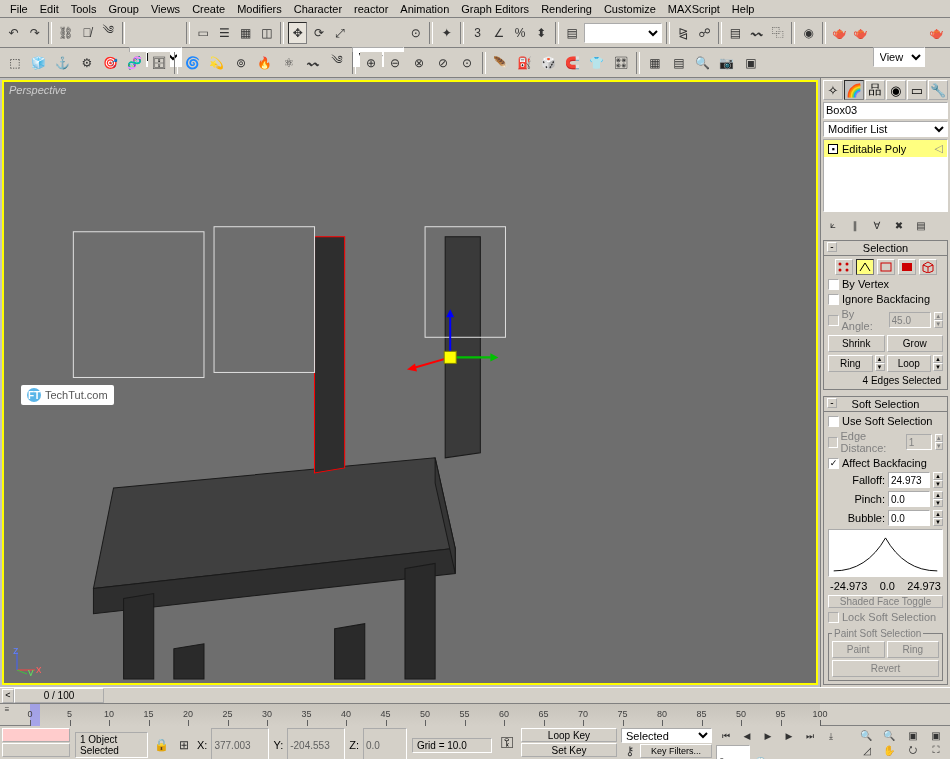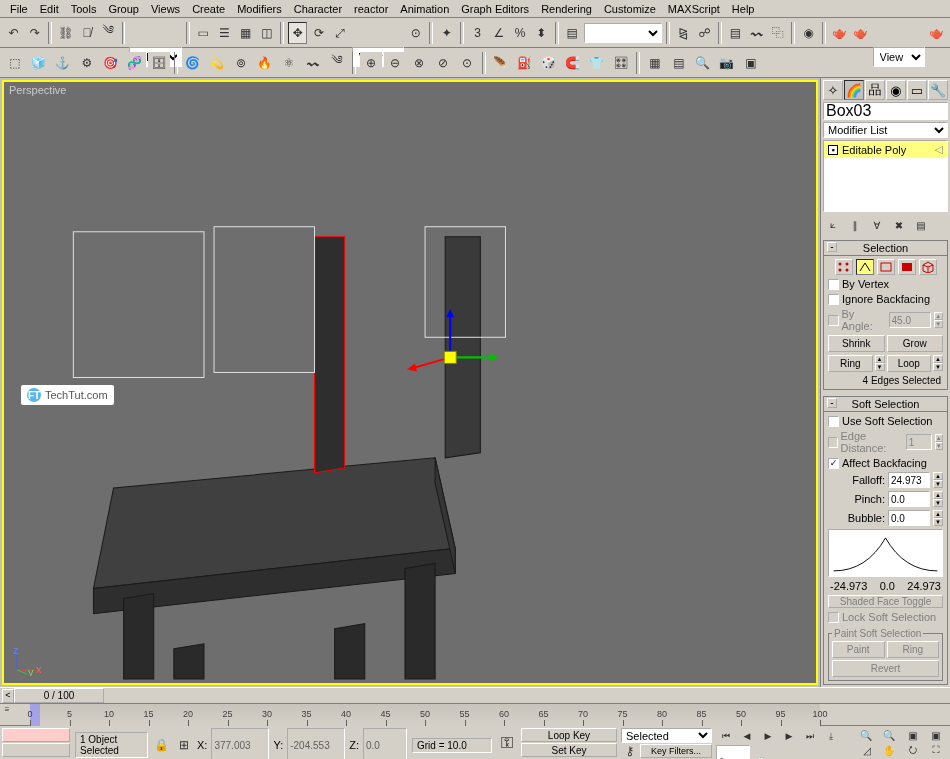--- a/index.html
+++ b/index.html
@@ -14,26 +14,26 @@
 .tb-btn { width: 22px; height: 22px; border: 1px solid #d4d0c8; display:flex; align-items:center; justify-content:center; cursor:pointer; font-size:12px; color:#333; background:#d4d0c8;}
 .tb-btn.active { border:1px inset #808080; background:#e8e4dc;}
 .tb-sep { width:4px; height:22px; border-left:1px solid #808080; border-right:1px solid #fff; margin:0 2px;}
 .tb-combo { height:20px; border:1px inset #fff; background:#fff; font-size:11px; padding:0 2px;}
 .tb-combo.small{width:60px;margin-top:48px;} .tb-combo.med{width:90px;}
 
 
 .main { display:flex; height: calc(759px - 18px - 30px - 30px - 16px - 22px - 34px); }
 .viewport-wrap{ flex:1; position:relative; background:#6e6e6e; border:1px solid #000; margin:2px;}
 .viewport-wrap.active-vp{ outline:2px solid #ffff00; outline-offset:-2px;}
-.viewport-label{ position:absolute; top:3px; left:6px; color:#ccc; font-size:11px;}
+.viewport-label{ position:absolute; top:3px; left:6px; color:#ccc; font-size:11px;font-style:italic;}
 .side-panel{ width:130px; background:#d4d0c8; border-left:1px solid #808080; display:flex; flex-direction:column; padding:2px; gap:2px; overflow:hidden;}
 .cmd-tabs{ display:flex; gap:1px;}
 .cmd-tab{ flex:1; height:20px; border:1px outset #fff; background:#d4d0c8; display:flex; align-items:center; justify-content:center; font-size:13px; cursor:pointer;}
 .cmd-tab.active{ border:1px inset #808080; background:#c0c0c0;}
-.panel-input{ width:100%; height:18px; border:1px inset #fff; background:#fff; padding:0 2px; font-size:16px;}
+.panel-input{ width:100%; height:18px; border:1px inset #fff; background:#fff; padding:0 2px; font-size:11px;}
 .panel-combo{ width:100%; height:18px; border:1px inset #fff; background:#fff; font-size:11px;}
 .stack-list{ height:80px; border:1px inset #fff; background:#fff;}
 .stack-item{ padding:2px 4px; background:#ffff80; display:flex; align-items:center; gap:4px;}
 .stack-item .plus{ width:10px; height:10px; border:1px solid #000; font-size:9px; line-height:8px; text-align:center; background:#fff;}
 .stack-btns{ display:flex; gap:2px; margin-top:2px;}
 .stack-btns .tb-btn{ width:20px; height:18px; font-size:10px;}
 
 .rollout{ border:1px solid #808080; margin-top:4px; background:#d4d0c8;}
 .rollout-head{ background:#d4d0c8; text-align:center; padding:1px 0; border-bottom:1px solid #808080; position:relative;}
 .rollout-head .minus{ position:absolute; left:3px; top:1px; width:10px; height:10px; border:1px outset #fff; font-size:10px; line-height:8px; text-align:center;}

